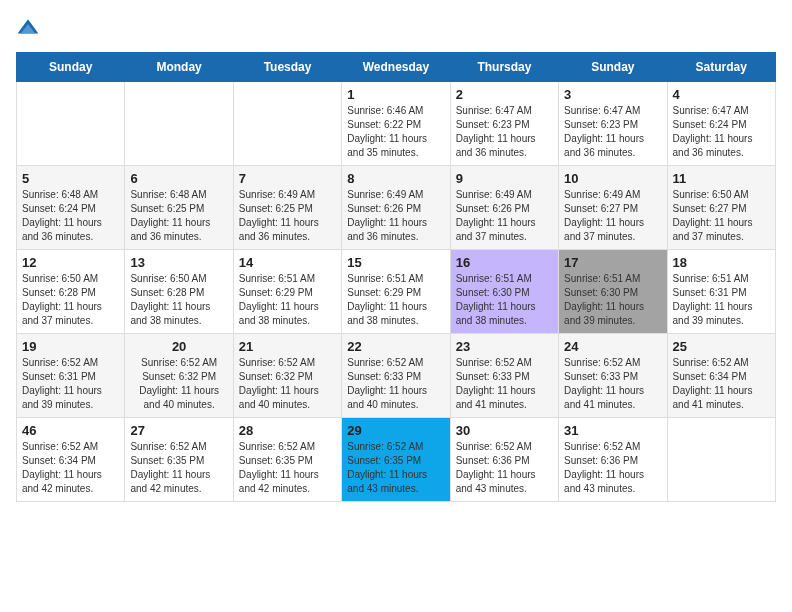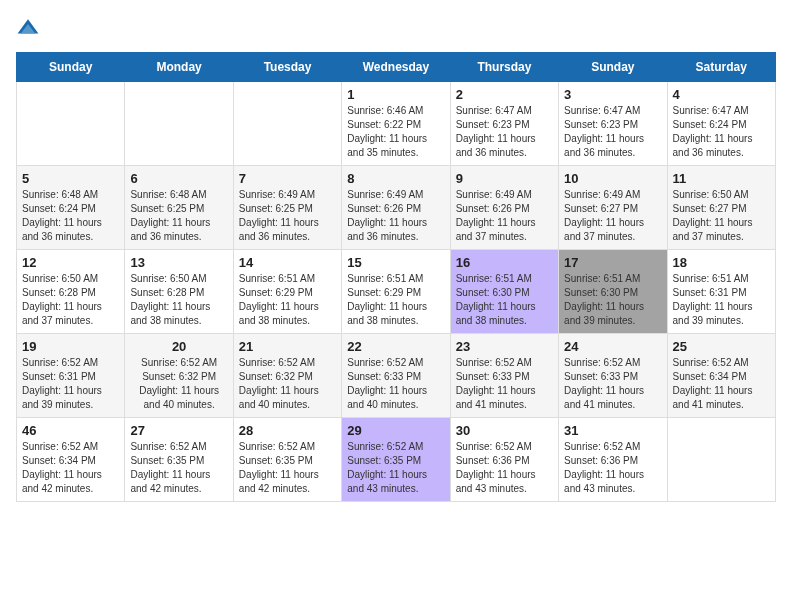--- a/index.html
+++ b/index.html
@@ -288,21 +288,21 @@
           <div class="day-info" style="white-space: pre-line;">Sunrise: 6:52 AM
 Sunset: 6:35 PM
 Daylight: 11 hours and 42 minutes.</div>
         </td>
         <td style="background: rgb(255, 255, 255);">
           <span class="day-number">28</span>
           <div class="day-info" style="white-space: pre-line;">Sunrise: 6:52 AM
 Sunset: 6:35 PM
 Daylight: 11 hours and 42 minutes.</div>
         </td>
-        <td style="background: #c4b5fd;">
+        <td style="background: #0ea5e9;">
           <span class="day-number">29</span>
           <div class="day-info" style="white-space: pre-line;">Sunrise: 6:52 AM
 Sunset: 6:35 PM
 Daylight: 11 hours and 43 minutes.</div>
         </td>
         <td style="background: rgb(255, 255, 255);">
           <span class="day-number">30</span>
           <div class="day-info" style="white-space: pre-line;">Sunrise: 6:52 AM
 Sunset: 6:36 PM
 Daylight: 11 hours and 43 minutes.</div>

